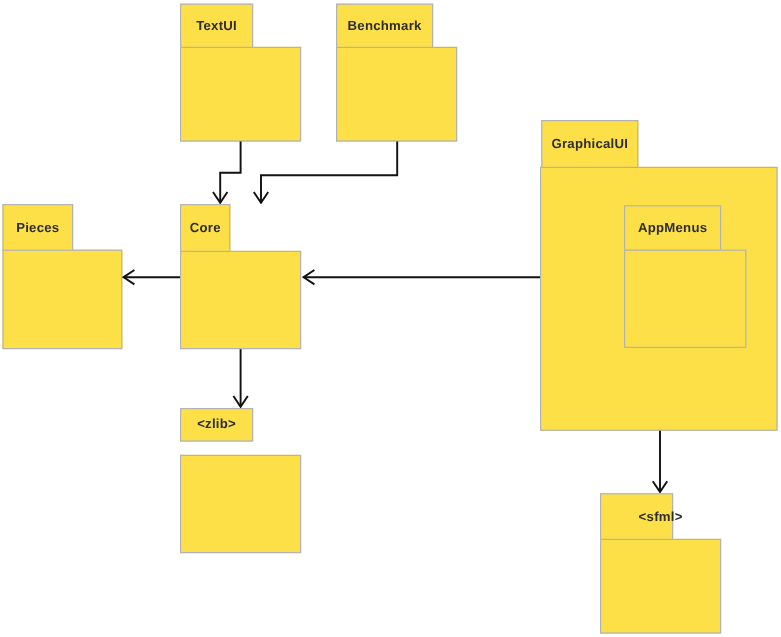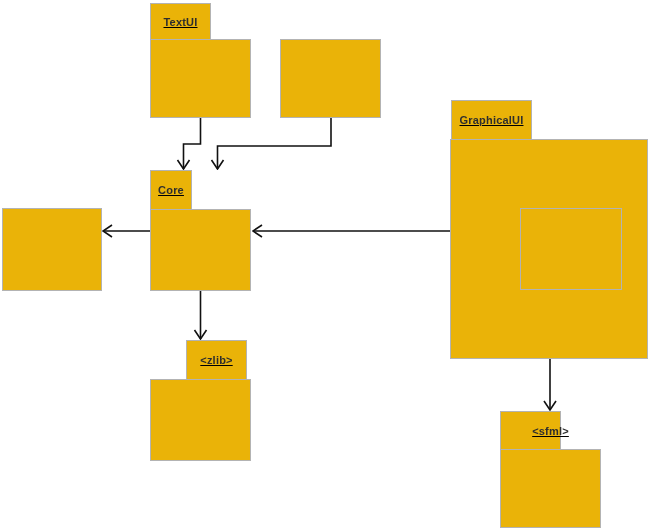--- a/index.html
+++ b/index.html
@@ -13,23 +13,22 @@
     width: 651px;
     height: 531px;
     background: #ffffff;
     overflow: hidden;
   }
   .pkg { position: absolute; left: 0; top: 0; width: 651px; height: 531px; pointer-events: none; }
   .pkg-tab, .pkg-body {
     position: absolute;
     box-sizing: border-box;
     border: 1px solid #b3b3b3;
-    background: #eab308;
+    background: #fde047;
     pointer-events: auto;
-    text-decoration: underline;
   }
   .pkg-tab {
     display: flex;
     align-items: center;
     justify-content: center;
     z-index: 2;
   }
   .pkg-body { z-index: 1; }
   .pkg-label {
     font-size: 11px;
@@ -52,47 +51,56 @@
 <div id="canvas">
 
   <div class="pkg">
     <div class="pkg-tab" style="left:150px; top:3px; width:61px; height:37px;">
       <span class="pkg-label">TextUI</span>
     </div>
     <div class="pkg-body" style="left:150px; top:39px; width:101px; height:79px;"></div>
   </div>
 
   <div class="pkg">
+    <div class="pkg-tab" style="left:280px; top:3px; width:81px; height:37px;">
+      <span class="pkg-label">Benchmark</span>
+    </div>
     <div class="pkg-body" style="left:280px; top:39px; width:101px; height:79px;"></div>
   </div>
 
   <div class="pkg">
     <div class="pkg-tab" style="left:451px; top:100px; width:81px; height:40px;">
       <span class="pkg-label">GraphicalUI</span>
     </div>
     <div class="pkg-body" style="left:450px; top:139px; width:198px; height:220px;"></div>
   </div>
 
   <div class="pkg">
+    <div class="pkg-tab" style="left:520px; top:171px; width:81px; height:38px; z-index:4;">
+      <span class="pkg-label">AppMenus</span>
+    </div>
     <div class="pkg-body" style="left:520px; top:208px; width:102px; height:82px; z-index:4;"></div>
   </div>
 
   <div class="pkg">
+    <div class="pkg-tab" style="left:2px; top:170px; width:59px; height:39px;">
+      <span class="pkg-label">Pieces</span>
+    </div>
     <div class="pkg-body" style="left:2px; top:208px; width:100px; height:83px;"></div>
   </div>
 
   <div class="pkg">
     <div class="pkg-tab" style="left:150px; top:170px; width:42px; height:40px;">
       <span class="pkg-label">Core</span>
     </div>
     <div class="pkg-body" style="left:150px; top:209px; width:101px; height:82px;"></div>
   </div>
 
   <div class="pkg">
-    <div class="pkg-tab" style="left:150px; top:340px; width:61px; height:40px;margin-left:36px;">
+    <div class="pkg-tab" style="left:150px; top:340px; width:61px; height:28px;">
       <span class="pkg-label">&lt;zlib&gt;</span>
     </div>
     <div class="pkg-body" style="left:150px; top:379px; width:101px; height:82px;"></div>
   </div>
 
   <div class="pkg">
     <div class="pkg-tab" style="left:500px; top:411px; width:61px; height:39px;padding-left:40px;">
       <span class="pkg-label">&lt;sfml&gt;</span>
     </div>
     <div class="pkg-body" style="left:500px; top:449px; width:101px; height:79px;"></div>

